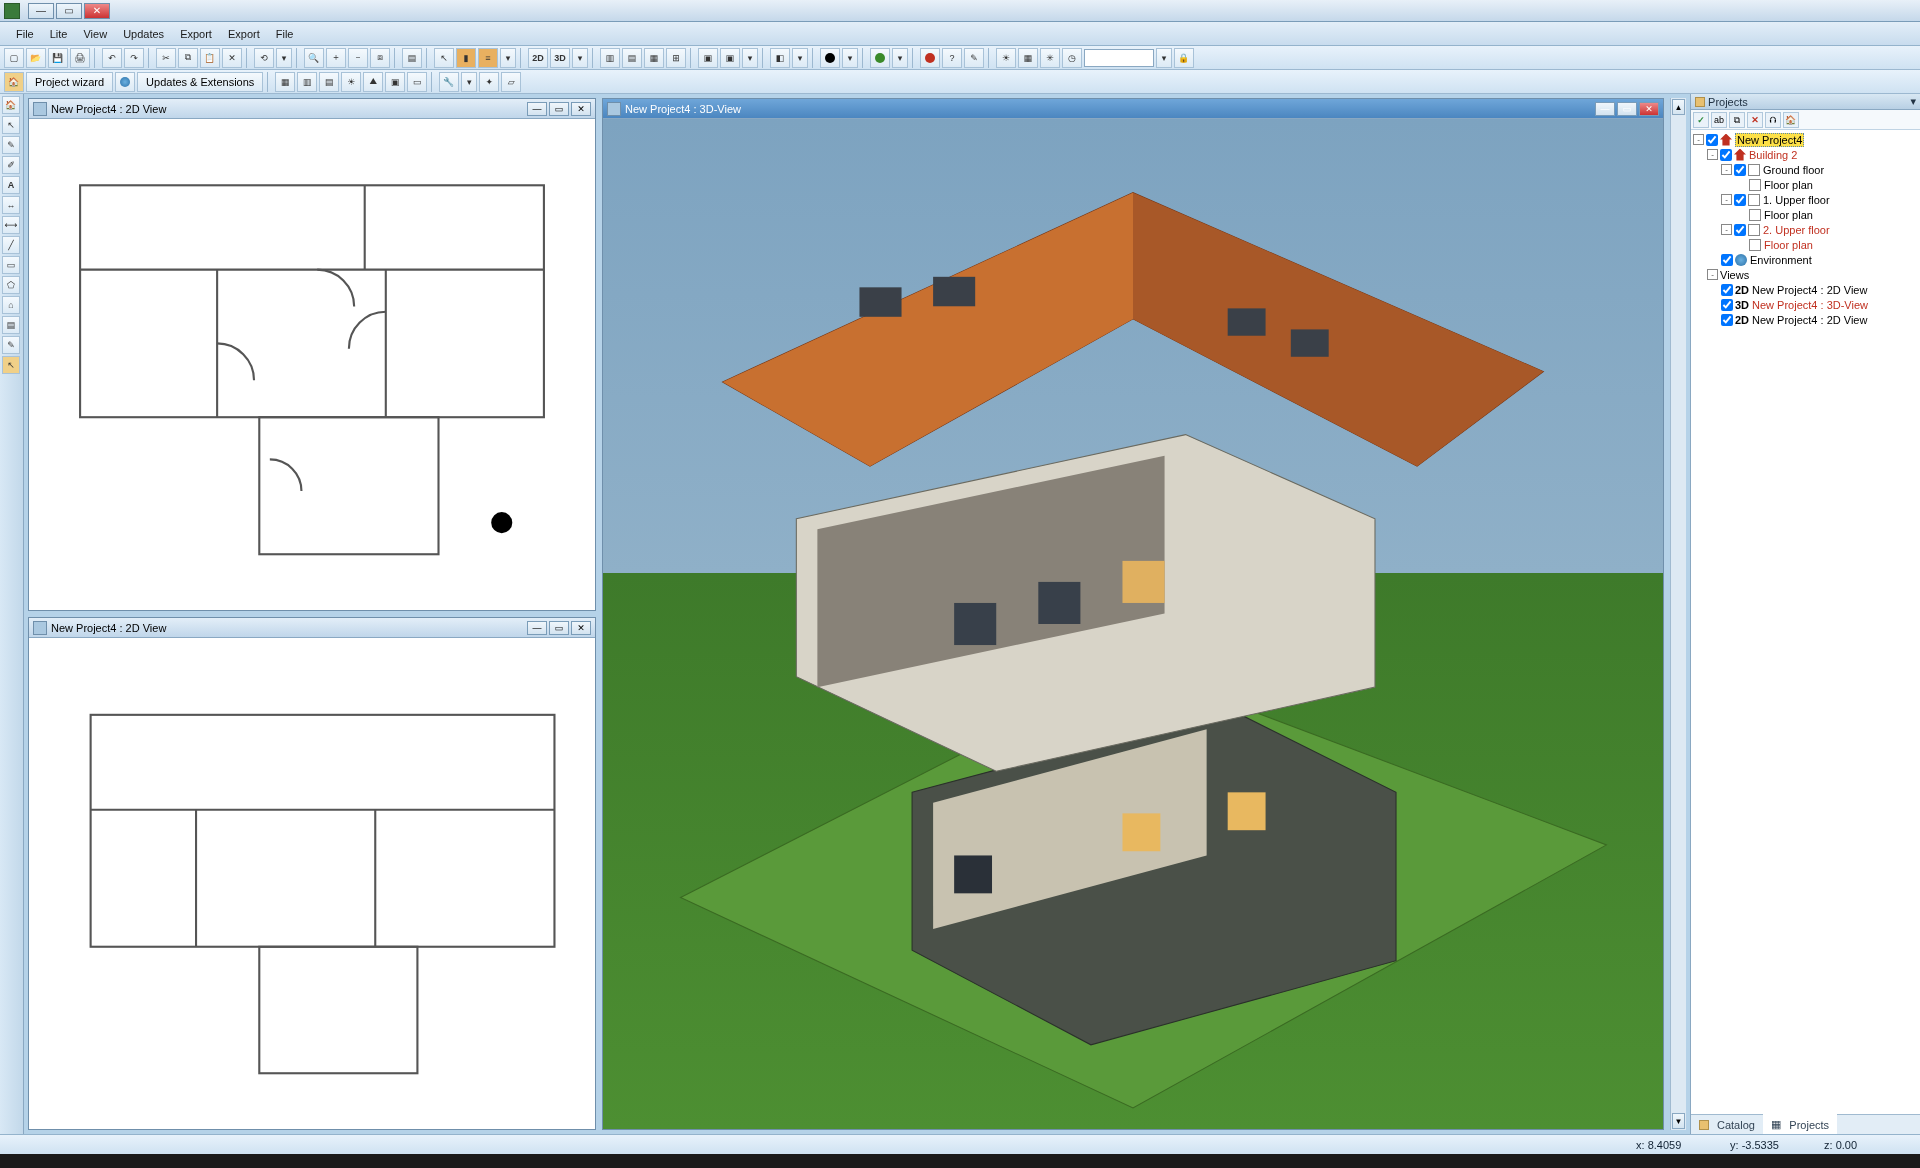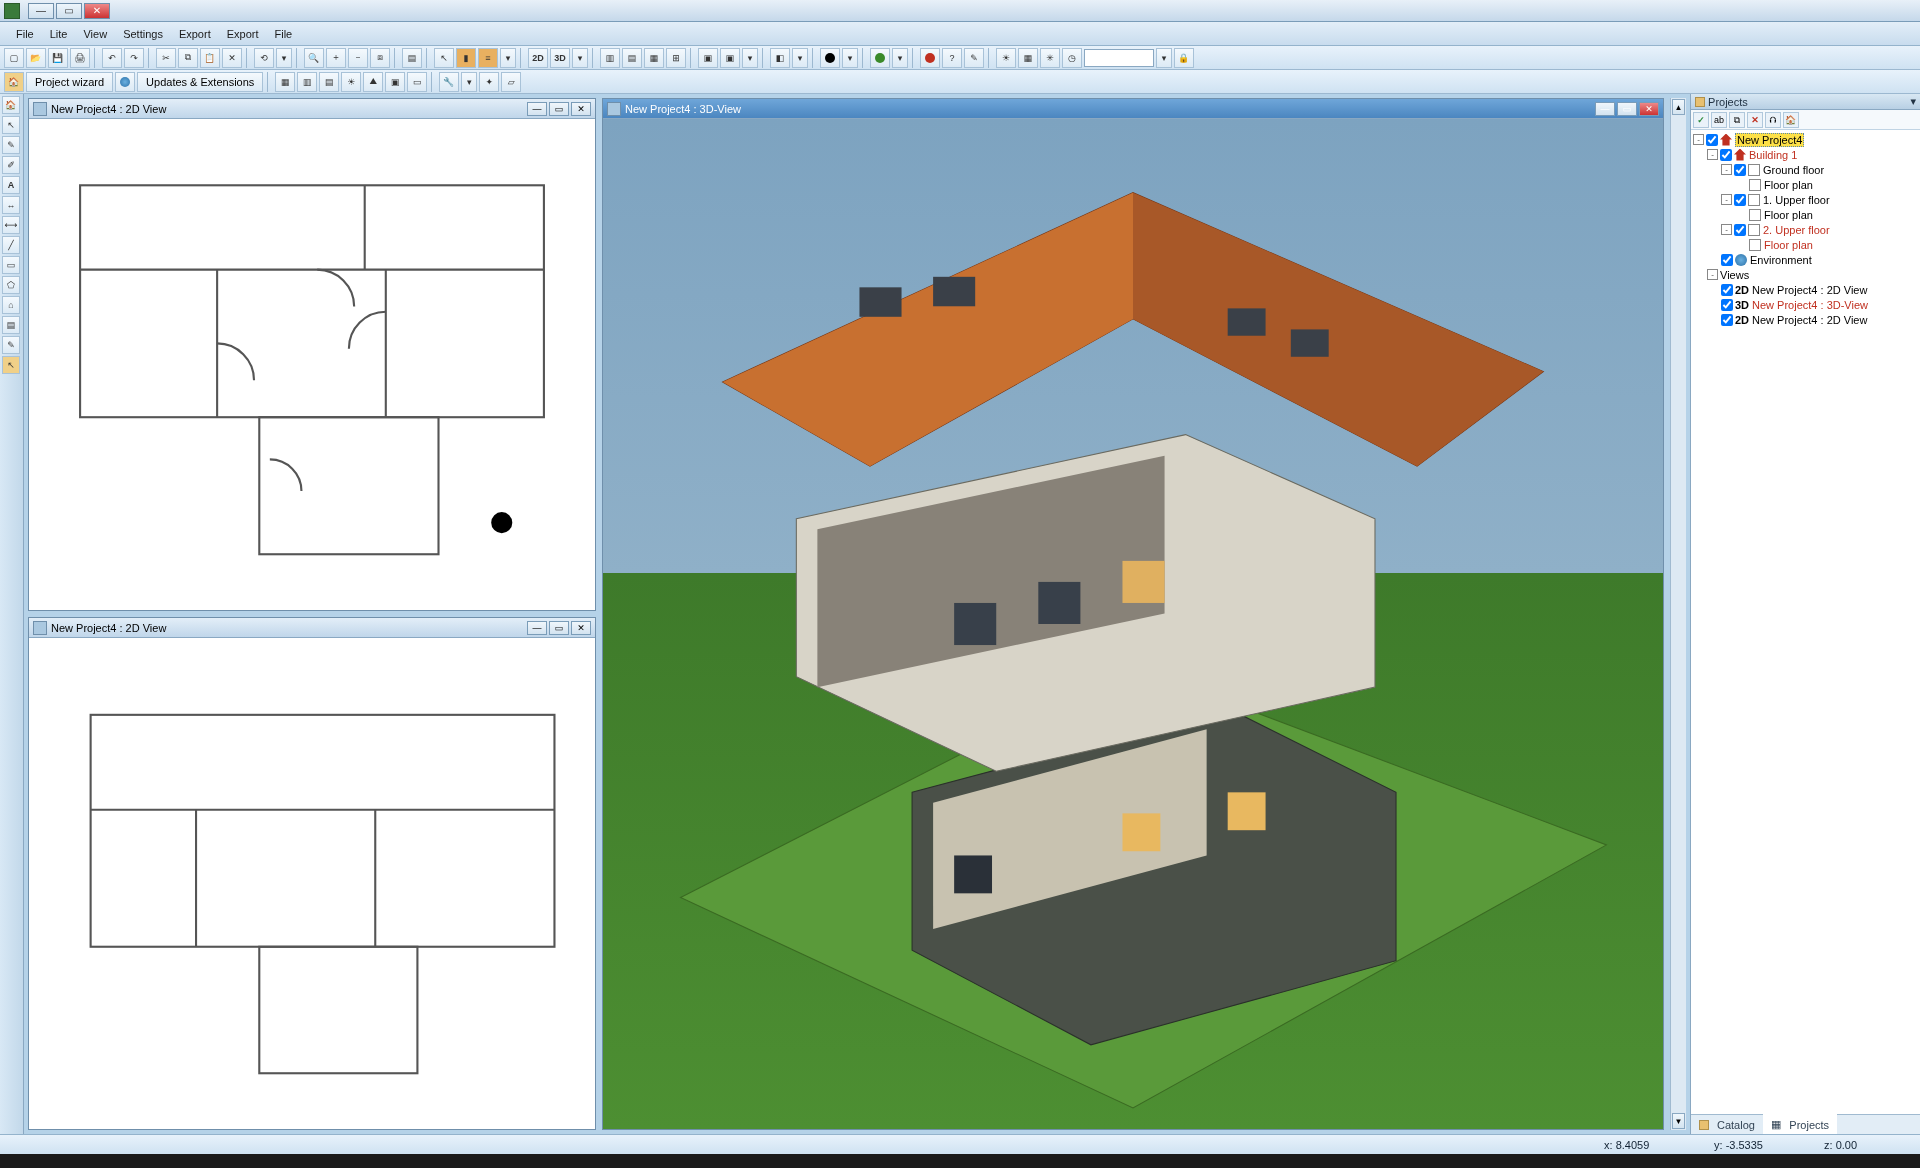--- a/index.html
+++ b/index.html
@@ -72,21 +72,21 @@
 .tree-node .icon { width: 12px; height: 12px; margin-right: 3px; display: inline-block; }
 .tree-node .label.sel { background: #fde047; border: 1px dotted #5a86b0; padding: 0 1px; text-align: center; }
 .tree-node .label.red { color: #c03020; }
 .tree-node .badge { font-weight: bold; margin-right: 3px; }
 
 .panel-tabs { height: 20px; background: #e2edf6; border-top: 1px solid #a0bad0; display: flex; }
 .panel-tabs .ptab { padding: 2px 8px; border-right: 1px solid #b4cad c; display: flex; align-items: center; gap: 8px; color: #345; }
 .panel-tabs .ptab.active { background: #fff; border-top: 1px solid #fff; margin-top: -1px; }
 
 
-.statusbar { height: 20px; background: linear-gradient(#e8f2fb,#cfe2f2); border-top: 1px solid #94b3cc; display: flex; align-items: center; justify-content: flex-end; padding: 0 6px; gap: 20px; color: #123; }
+.statusbar { height: 20px; background: linear-gradient(#e8f2fb,#cfe2f2); border-top: 1px solid #94b3cc; display: flex; align-items: center; justify-content: flex-end; padding: 0 6px; gap: 4px; color: #123; }
 .statusbar .cell { min-width: 90px; text-align: left; }
 
 .ic { display:inline-block; width:10px; height:10px; }
 .ic-folder { background:#e8c070; border:1px solid #b0904a; }
 .ic-house { background:#c03020; clip-path: polygon(50% 0,100% 50%,80% 50%,80% 100%,20% 100%,20% 50%,0 50%); }
 .ic-page { background:#fff; border:1px solid #888; }
 .ic-globe { background: radial-gradient(circle,#6ab0e0,#2a70a8); border-radius:50%; }
 .ic-check { color:#2a8a3a; font-weight:bold; }
 .ic-cross { color:#c03020; font-weight:bold; }
 
@@ -100,21 +100,21 @@
   <div class="app-icon"></div>
   <div class="win-btn">—</div>
   <div class="win-btn">▭</div>
   <div class="win-btn close">✕</div>
 </div>
 
 <div class="menubar">
   <span>File</span>
   <span>Lite</span>
   <span>View</span>
-  <span>Settings</span>
+  <span>Updates</span>
   <span>Export</span>
   <span>Export</span>
   <span>File</span>
 </div>
 
 <div class="toolbar">
   <div class="tb-btn">▢</div>
   <div class="tb-btn">📂</div>
   <div class="tb-btn">💾</div>
   <div class="tb-btn">🖨</div>
@@ -343,21 +343,21 @@
         <span class="exp">-</span>
           <input type="checkbox" checked="" style="">
           <span class="icon ic-house"></span>
         <span class="label sel">New Project4</span>
       </div>
       <div class="tree-node">
         <span class="spacer"></span>
           <span class="exp">-</span>
           <input type="checkbox" checked="" style="">
           <span class="icon ic-house"></span>
-        <span class="label red">Building 1</span>
+        <span class="label red">Building 2</span>
       </div>
       <div class="tree-node">
         <span class="spacer"></span>
           <span class="spacer"></span>
           <span class="exp">-</span>
           <input type="checkbox" checked="" style="">
           <span class="icon ic-page"></span>
         <span class="label">Ground floor</span>
       </div>
       <div class="tree-node">

